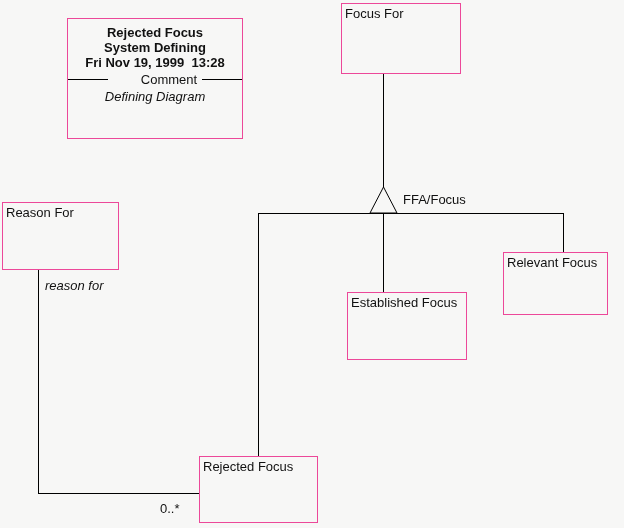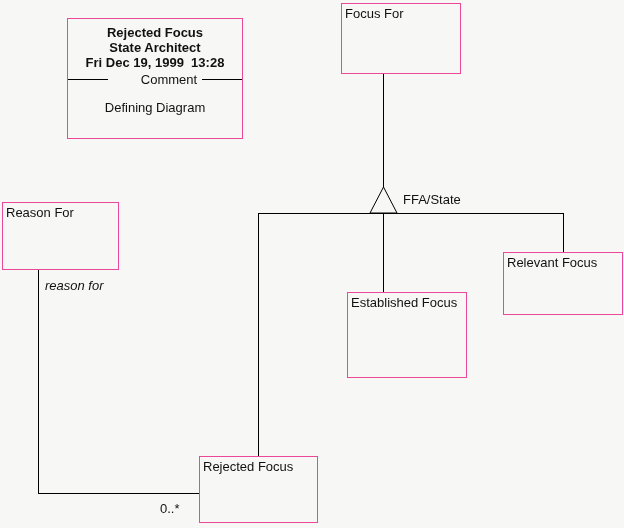--- a/index.html
+++ b/index.html
@@ -37,83 +37,83 @@
     height: 15px;
     margin-top: 2px;
   }
   .divider::before, .divider::after {
     content: "";
     flex: 1;
     height: 1px;
     background: #000;
   }
   .divider span { padding: 0 5px; margin-left: 28px; }
-  .comment .body-line { margin-top: 13px; }
+  .comment .body-line { margin-top: 2px; font-style: italic; }
   .line {
     position: absolute;
     background: #000;
   }
   .lbl {
     position: absolute;
     font-size: 13px;
     line-height: 15px;
     white-space: nowrap;
   }
   .italic { font-style: italic; }
   .tri { position: absolute; }
 </style>
 </head>
 <body>
 
 <div id="canvas">
 
   <div class="box comment" style="left:67px; top:18px; width:176px; height:121px;">
     <div class="bold">Rejected Focus</div>
-    <div class="bold">State Architect</div>
-    <div class="bold">Fri Dec 19, 1999  13:28</div>
+    <div class="bold">System Defining</div>
+    <div class="bold">Fri Nov 19, 1999  13:28</div>
     <div class="divider">
       <span>Comment</span>
     </div>
     <div class="body-line">Defining Diagram</div>
   </div>
 
   <div class="box" style="left:341px; top:3px; width:120px; height:71px;">
     <div class="node-text">
       <div>Focus For</div>
     </div>
   </div>
 
   <div class="box" style="left:2px; top:202px; width:117px; height:68px;">
     <div class="node-text">
       <div>Reason For</div>
     </div>
   </div>
 
-  <div class="box" style="left:347px; top:292px; width:120px; height:86px;">
+  <div class="box" style="left:347px; top:292px; width:120px; height:68px;">
     <div class="node-text">Established Focus</div>
   </div>
 
-  <div class="box" style="left:503px; top:252px; width:120px; height:63px;">
+  <div class="box" style="left:503px; top:252px; width:105px; height:63px;">
     <div class="node-text">Relevant Focus</div>
   </div>
 
   <div class="box" style="left:199px; top:456px; width:119px; height:67px;">
     <div class="node-text">Rejected Focus</div>
   </div>
 
   <div class="line" style="left:383px; top:74px; width:1px; height:113px;"></div>
   <div class="line" style="left:258px; top:213px; width:306px; height:1px;"></div>
   <div class="line" style="left:258px; top:214px; width:1px; height:242px;"></div>
   <div class="line" style="left:383px; top:214px; width:1px; height:78px;"></div>
   <div class="line" style="left:563px; top:214px; width:1px; height:38px;"></div>
 
   <svg class="tri" style="left:369px; top:186px;" width="29" height="28">
     <polygon points="14.5,1 28,27 1,27" fill="#f7f7f6" stroke="#000" stroke-width="1"></polygon>
   </svg>
 
   <div class="line" style="left:38px; top:270px; width:1px; height:223px;"></div>
   <div class="line" style="left:38px; top:493px; width:161px; height:1px;"></div>
 
-  <div class="lbl" style="left:403px; top:192px;">FFA/State</div>
+  <div class="lbl" style="left:403px; top:192px;">FFA/Focus</div>
   <div class="lbl italic" style="left:45px; top:278px;">reason for</div>
   <div class="lbl" style="left:160px; top:501px;">0..*</div>
 
 </div>
 
 </body></html>

